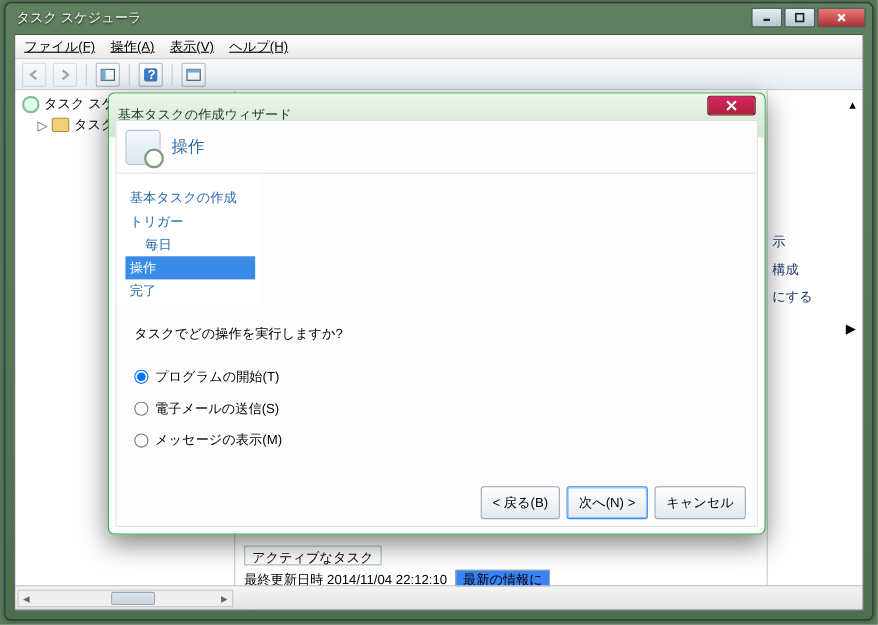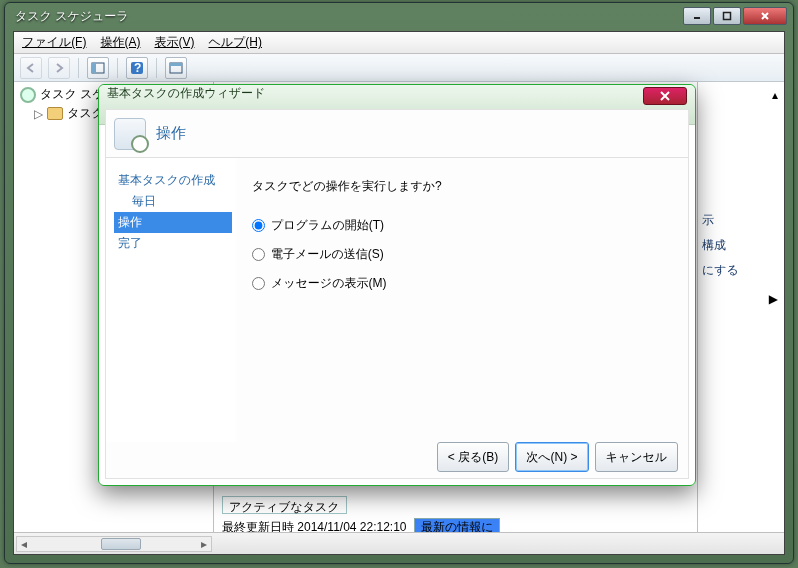--- a/index.html
+++ b/index.html
@@ -37,29 +37,29 @@
 .actions .chev { position: absolute; right: 6px; top: 210px; font-size: 12px; color: #000; }
 .actions .up { position: absolute; right: 6px; top: 6px; font-size: 12px; color: #000; }
 
 .statusbar { position: absolute; left: 0; right: 0; bottom: 0; height: 22px; background: linear-gradient(#f4f4f4,#e4e4e4); border-top: 1px solid #c0c0c0; }
 .hscroll { position: absolute; left: 2px; bottom: 2px; width: 196px; height: 16px; background: #efefef; border: 1px solid #c8c8c8; display: flex; align-items: center; }
 .hscroll .th { width: 40px; height: 12px; background: linear-gradient(#dfe6ec,#c6d2dc); border: 1px solid #9aa8b4; margin-left: 70px; border-radius: 2px; }
 .hscroll .ar { width: 14px; height: 14px; display: flex; align-items: center; justify-content: center; color: #666; }
 
 
 .dialog { position: absolute; left: 98px; top: 84px; width: 598px; height: 402px; background: linear-gradient(#fff,#fff); border: 1px solid #2a3; border-radius: 6px; box-shadow: 0 8px 24px rgba(0,0,0,.5); }
-.dlgtitle { height: 40px; background: linear-gradient(#edf7ed,#cfe4cf); border-bottom: 1px solid #b8d2b8; border-radius: 6px 6px 0 0; display: flex; align-items: flex-start; padding-left: 8px; color: #1b3a1b; }
+.dlgtitle { height: 40px; background: linear-gradient(#edf7ed,#cfe4cf); border-bottom: 1px solid #b8d2b8; border-radius: 6px 6px 0 0; display: flex; align-items: center; padding-left: 8px; color: #1b3a1b; }
 .dlgclose { position: absolute; right: 8px; top: 2px; width: 44px; height: 18px; background: linear-gradient(#d26,#a23); border: 1px solid #6a1020; border-radius: 3px; color: #fff; display: flex; align-items: center; justify-content: center; font-weight: bold; cursor: pointer; }
 .dlgclient { position: absolute; left: 6px; right: 6px; top: 24px; bottom: 6px; background: #fdfdfd; border: 1px solid #e2e2e2; }
 .dlghead { height: 48px; border-bottom: 1px solid #e0e0e0; display: flex; align-items: center; gap: 10px; padding-left: 8px; }
 .dlghead .bigicon { width: 32px; height: 32px; background: linear-gradient(#f5f8fb,#dbe6ef); border: 1px solid #b4c4d2; border-radius: 4px; position: relative; }
 .dlghead .bigicon::after { content: ""; position: absolute; right: -4px; bottom: -4px; width: 14px; height: 14px; border-radius: 50%; border: 2px solid #7a9a7a; background: #fff; }
 .dlghead h1 { font-size: 15px; color: #2a6aa8; font-weight: normal; }
 
-.dlgbody { position: absolute; left: 0; right: 0; top: 48px; bottom: 36px; display: flex; }
+.dlgbody { position: absolute; left: 0; right: 0; top: 48px; bottom: 36px; display: flex; flex-direction: column; }
 .wizsteps { width: 130px; background: #fff; padding: 12px 4px 0 8px; }
 .wizsteps div { padding: 2px 4px; color: #2a6aa8; }
 .wizsteps .indent { padding-left: 18px; }
 .wizsteps .sel { background: #3a8be8; color: #fff; }
 .wizmain { flex: 1; padding: 20px 16px; }
 .wizmain .q { color: #000000; margin-bottom: 22px; }
 .radio { display: flex; align-items: center; gap: 6px; margin-bottom: 12px; color: #000; }
 .radio input { width: 13px; height: 13px; }
 
 .dlgbtns { position: absolute; right: 10px; bottom: 6px; display: flex; gap: 6px; }
@@ -190,20 +190,21 @@
       </svg>
     </div>
   <div class="dlgclient">
     <div class="dlghead">
       <div class="bigicon"></div>
       <h1>操作</h1>
     </div>
     <div class="dlgbody">
       <div class="wizsteps">
         <div>基本タスクの作成</div>
+        <div>トリガー</div>
         <div class="indent">毎日</div>
         <div class="sel">操作</div>
         <div>完了</div>
       </div>
       <div class="wizmain">
         <div class="q">タスクでどの操作を実行しますか?</div>
         <label class="radio">
           <input type="radio" name="act" checked="" style="">
           <span>プログラムの開始(T)</span>
         </label>

